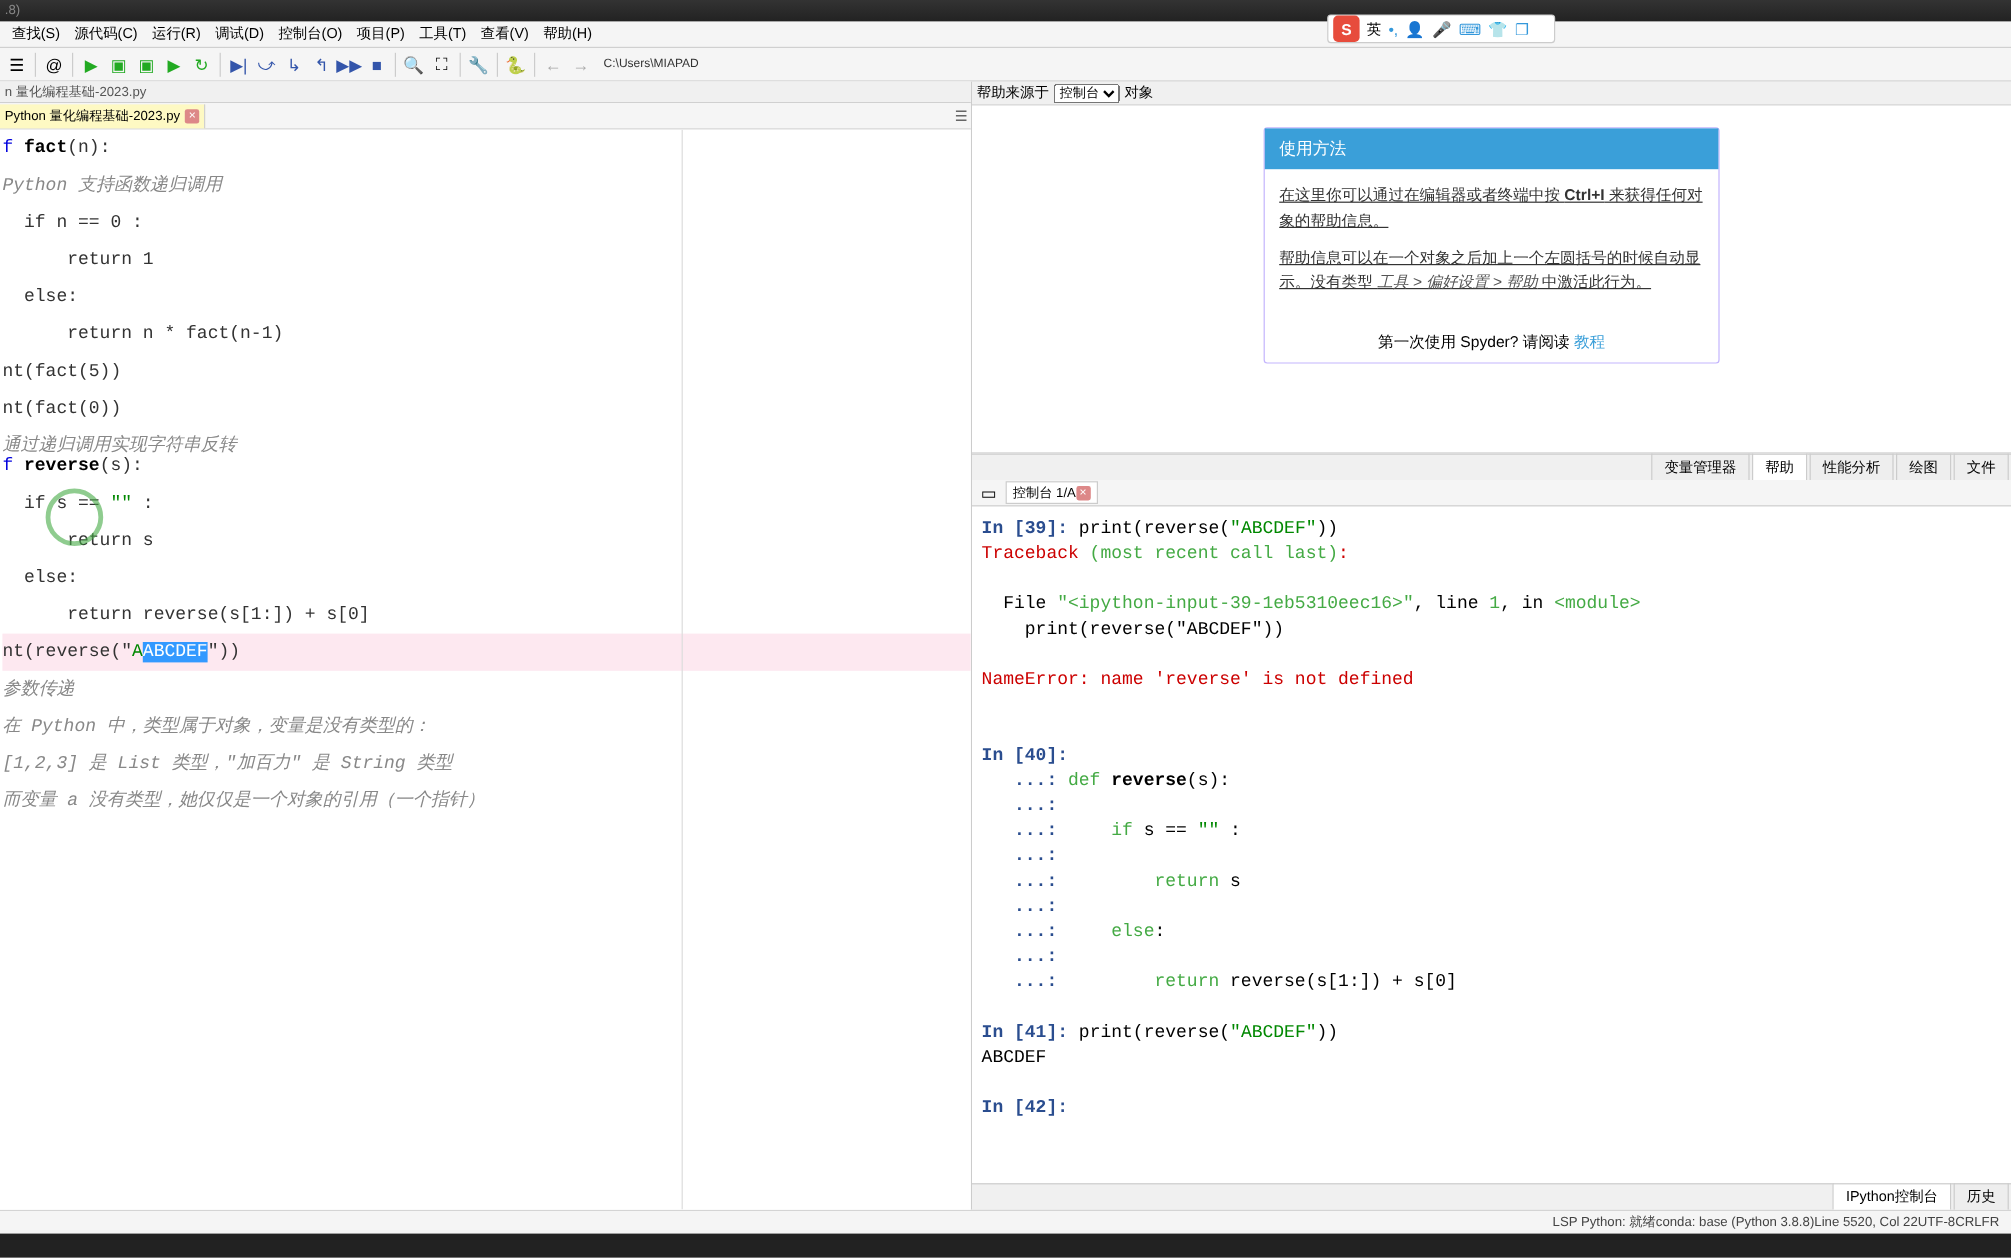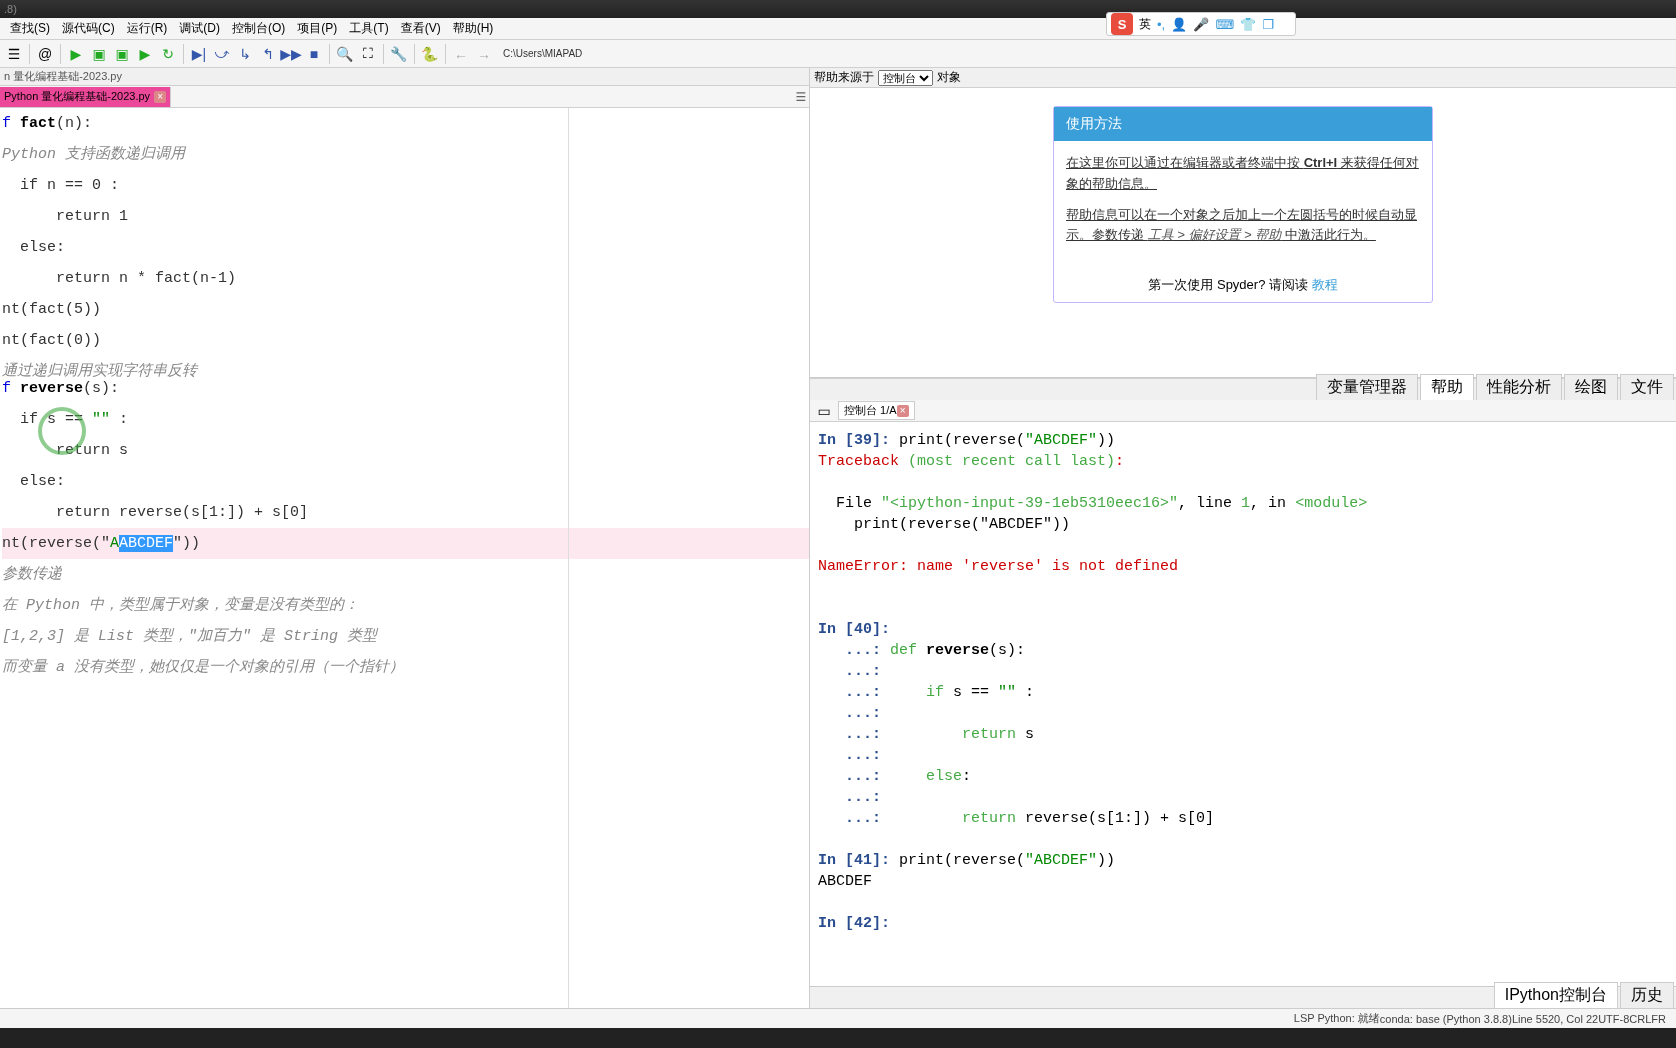--- a/index.html
+++ b/index.html
@@ -86,21 +86,21 @@
       border-bottom: 1px solid #d0d0d0;
       display: flex;
       align-items: center;
     }
     .etab {
       height: 20px;
       display: flex;
       align-items: center;
       padding: 0 4px;
       border-right: 1px solid #d0d0d0;
-      background: #ec4899;
+      background: #fef9c3;
       font-size: 11px;
       gap: 4px;
     }
     .etab .close {
       width: 12px;
       height: 12px;
       background: #d88;
       border-radius: 2px;
       color: #fff;
       display: flex;
@@ -206,21 +206,21 @@
     .pane-tabs {
       height: 22px;
       background: #f0f0f0;
       border-top: 1px solid #d0d0d0;
       display: flex;
       justify-content: flex-end;
       align-items: flex-end;
     }
     .ptab {
       padding: 2px 10px;
-      font-size: 16px;
+      font-size: 12px;
       border: 1px solid #ccc;
       border-bottom: none;
       margin-right: 2px;
       background: #eee;
       cursor: pointer;
     }
     .ptab.active { background: #fff; }
     .console-pane {
       flex: 1;
       display: flex;
@@ -427,21 +427,21 @@
       <select>
         <option>控制台</option>
       </select>
       <span>对象</span>
     </div>
     <div class="help-panel">
       <div class="help-card">
         <div class="help-card-title">使用方法</div>
         <div class="help-card-body">
           <p><span>在这里你可以通过在编辑器或者终端中按 </span><b>Ctrl+I</b><span> 来获得任何对象的帮助信息。</span></p>
-          <p><span>帮助信息可以在一个对象之后加上一个左圆括号的时候自动显示。参数传递 </span><em>工具 &gt; 偏好设置 &gt; 帮助</em><span> 中激活此行为。</span></p>
+          <p><span>帮助信息可以在一个对象之后加上一个左圆括号的时候自动显示。没有类型 </span><em>工具 &gt; 偏好设置 &gt; 帮助</em><span> 中激活此行为。</span></p>
         </div>
         <div class="help-card-footer">
           <span>第一次使用 Spyder? 请阅读 </span><a href="#">教程</a>
         </div>
       </div>
     </div>
     <div class="pane-tabs">
       <div class="ptab">变量管理器</div>
       <div class="ptab active">帮助</div>
       <div class="ptab">性能分析</div>

